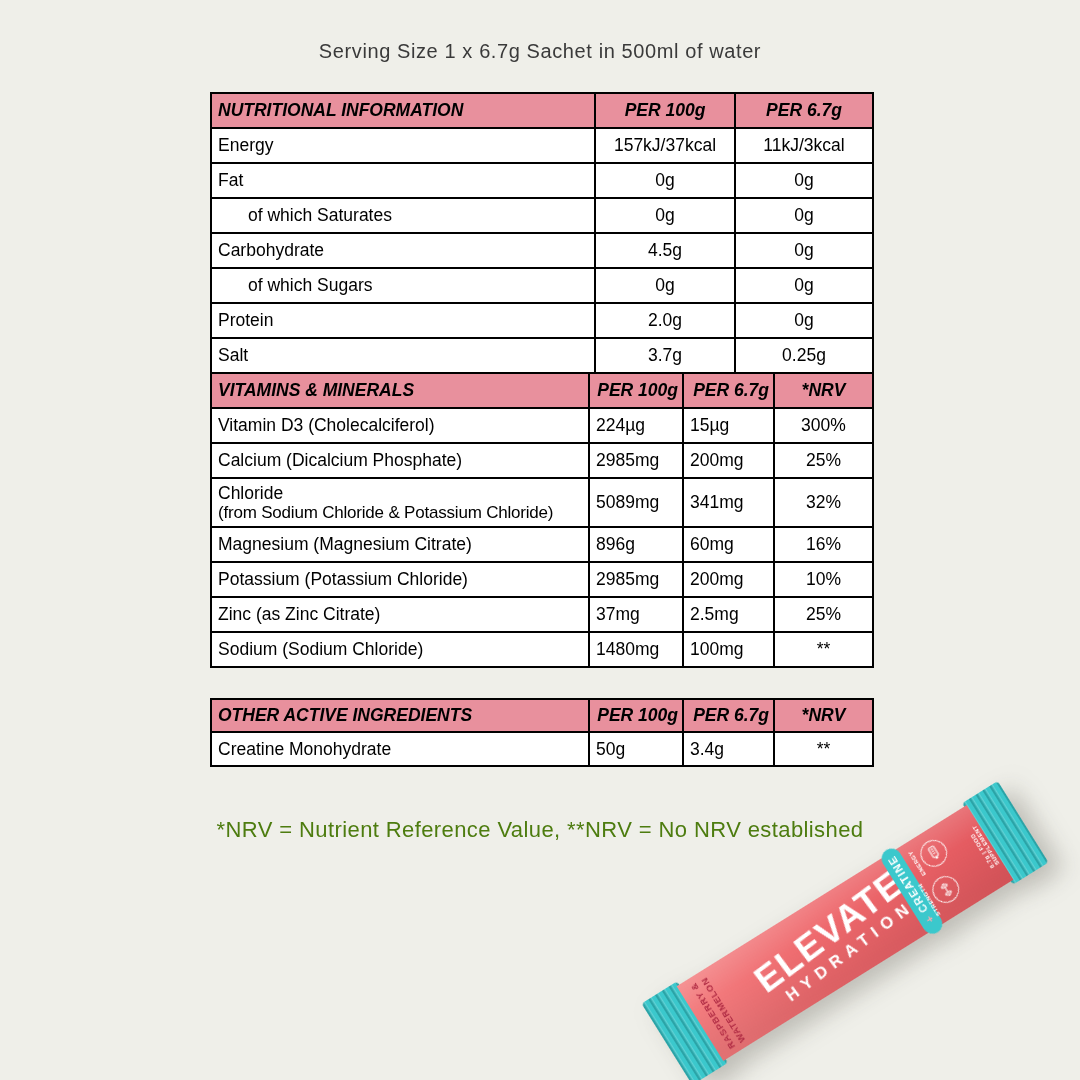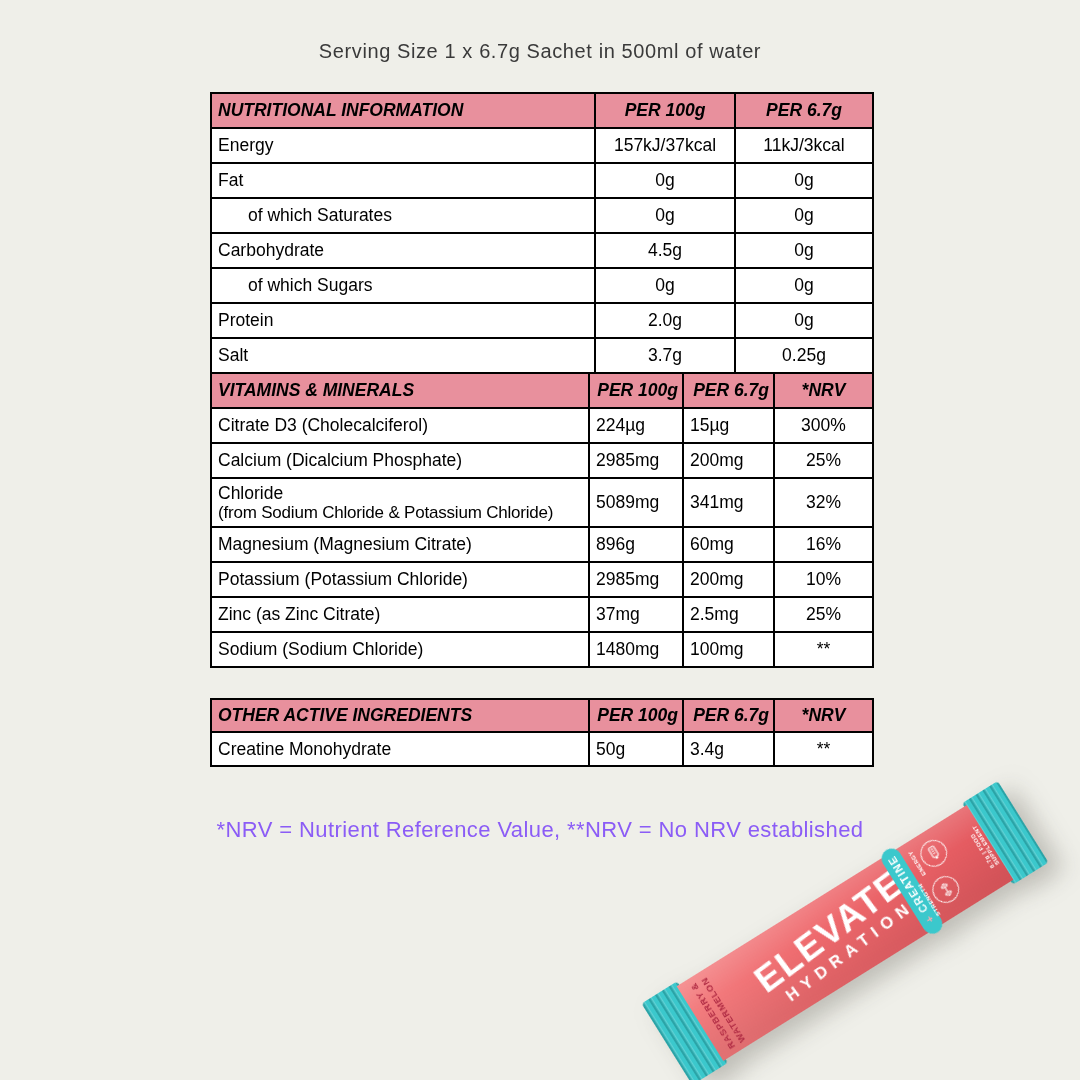--- a/index.html
+++ b/index.html
@@ -11,21 +11,21 @@
   }
   
   .page-title{
     position:absolute;top:40px;left:0;width:1080px;
     text-align:center;font-size:20px;font-weight:400;letter-spacing:.6px;
     color:#3A3A3A;
   }
   .footnote{
     position:absolute;top:817px;left:0;width:1080px;
     text-align:center;font-size:22px;font-weight:400;letter-spacing:.4px;
-    color:#8b5cf6;
+    color:#4d7c0f;
   }
   
   table.ntable{
     position:absolute;left:210px;width:662px;
     border-collapse:collapse;table-layout:fixed;background:#fff;
   }
   #table-nutrition{top:92px;}
   #table-vitamins{top:372px;}
   #table-other{top:698px;}
   .ntable th,.ntable td{
@@ -179,21 +179,21 @@
       <col style="width:99px">
     </colgroup>
   <tbody>
       <tr>
     <th>VITAMINS &amp; MINERALS</th>
     <th class="rnum">PER 100g</th>
     <th class="rnum">PER 6.7g</th>
     <th class="cnum">*NRV</th>
   </tr>
   <tr>
-    <td>Citrate D3 (Cholecalciferol)</td>
+    <td>Vitamin D3 (Cholecalciferol)</td>
     <td class="rnum">224µg</td>
     <td class="rnum">15µg</td>
     <td class="cnum">300%</td>
   </tr>
   <tr>
     <td>Calcium (Dicalcium Phosphate)</td>
     <td class="rnum">2985mg</td>
     <td class="rnum">200mg</td>
     <td class="cnum">25%</td>
   </tr>

